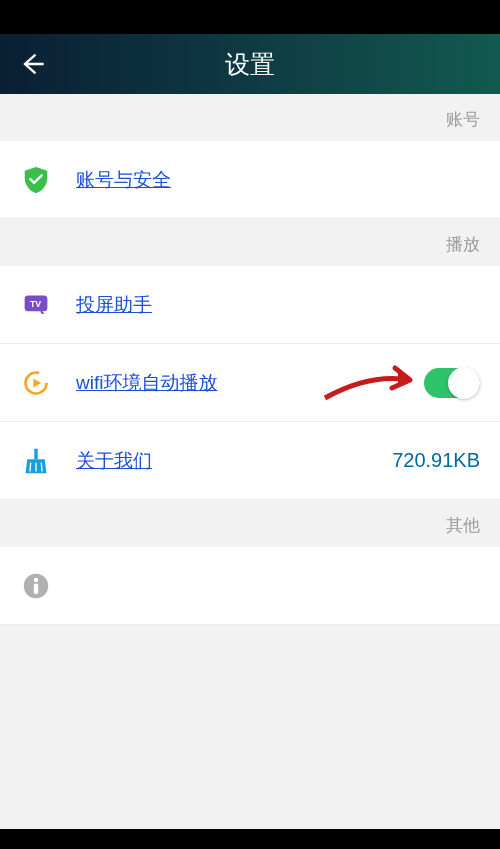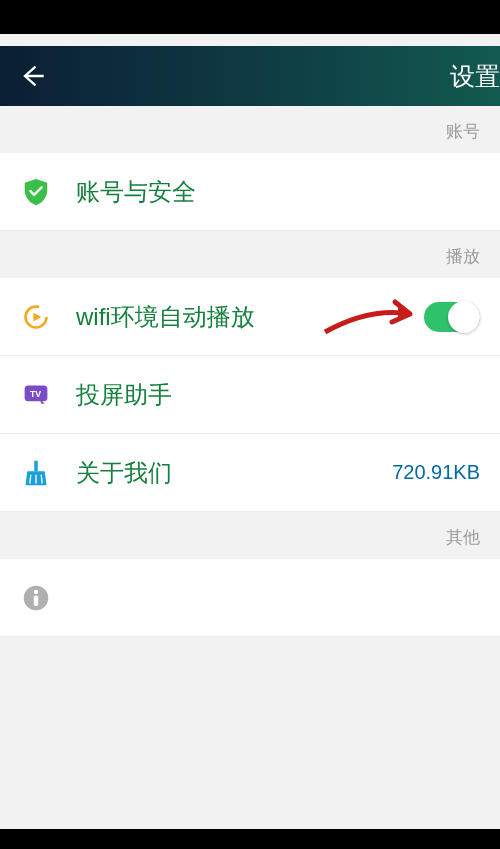--- a/index.html
+++ b/index.html
@@ -2,33 +2,33 @@
 <html><head>
 <meta charset="utf-8">
 <style>
   * { margin: 0; padding: 0; box-sizing: border-box; }
   html, body { width: 500px; height: 849px; font-family: -apple-system, "Helvetica Neue", Arial, sans-serif; background: #f2f2f2; overflow: hidden; }
   .screen { width: 500px; height: 849px; background: #f2f2f2; position: relative; }
   .statusbar { height: 34px; background: #000; }
   .header {
     height: 60px;
     background: linear-gradient(90deg, #0a1f33 0%, #0f3a44 50%, #125a4f 100%);
-    display: flex; align-items: center; justify-content: flex-end; position: relative; margin-top: 12px;
+    display: flex; align-items: center; justify-content: center; position: relative;
   }
   .back-btn { position: absolute; left: 8px; top: 0; bottom: 0; width: 48px; display: flex; align-items: center; justify-content: center; cursor: pointer; }
   .back-btn svg { width: 28px; height: 28px; stroke: #fff; stroke-width: 2; fill: none; }
   .header-title { color: #fff; font-size: 25px; font-weight: 400; }
   .section-header { padding: 14px 20px 10px 20px; color: #9a9a9a; font-size: 17px; background: #f2f2f2; text-align: right; }
   .row {
     background: #fff; display: flex; align-items: center; padding: 0 20px;
     height: 78px; border-bottom: 1px solid #ececec; position: relative;
   }
   .row:last-child { border-bottom: none; }
   .row-icon { width: 32px; height: 32px; flex: 0 0 32px; margin-right: 24px; display: flex; align-items: center; justify-content: center; }
-  .row-label { font-size: 24px; color: #15803d; flex: 1; }
+  .row-label { font-size: 19px; color: #1d4ed8; flex: 1; text-decoration: underline; }
   .row-value { font-size: 20px; color: #0369a1; }
   
   .toggle {
     width: 56px; height: 30px; border-radius: 15px; background: #2ec26a; position: relative; flex: 0 0 56px;
   }
   .toggle-knob {
     position: absolute; right: 0px; top: -1px; width: 32px; height: 32px; background: #fff;
     border-radius: 50%; box-shadow: 0 1px 3px rgba(0,0,0,0.25);
   }
   
@@ -56,48 +56,48 @@
       <svg viewBox="0 0 32 32" width="30" height="30">
         <path d="M16 2 L28 6 V14 C28 22 22 28 16 30 C10 28 4 22 4 14 V6 Z" fill="#3bbf4a"></path>
         <path d="M10 15 L14 19 L22 11" stroke="#fff" stroke-width="2.5" fill="none" stroke-linecap="round" stroke-linejoin="round"></path>
       </svg>
     </div>
     <div class="row-label">账号与安全</div>
   </div>
 
   <div class="section-header">播放</div>
 
+  <div class="row">
+    <div class="row-icon">
+      <svg viewBox="0 0 32 32" width="28" height="28">
+        <rect x="3" y="5" width="26" height="18" rx="4" fill="#7a4cc6"></rect>
+        <text x="9" y="18" font-size="10" fill="#fff" font-weight="bold">TV</text>
+        <path d="M20 20 L26 26 L22 26 Z" fill="#7a4cc6"></path>
+      </svg>
+    </div>
+    <div class="row-label">投屏助手</div>
+  </div>
+
   <div class="row" style="position:relative;">
     <div class="row-icon">
       <svg viewBox="0 0 32 32" width="28" height="28">
         <circle cx="16" cy="16" r="12" fill="none" stroke="#f5a623" stroke-width="3" stroke-dasharray="60 15"></circle>
         <path d="M13 11 L22 16 L13 21 Z" fill="#f5a623"></path>
       </svg>
     </div>
     <div class="row-label">wifi环境自动播放</div>
     <div class="toggle">
       <div class="toggle-knob"></div>
     </div>
 
     <svg class="arrow-annot" style="left:320px; top:14px; width:110px; height:50px;" viewBox="0 0 110 50">
       <path d="M5 40 Q 50 15 90 22" stroke="#c71c1c" stroke-width="5" fill="none"></path>
       <path d="M90 22 L75 10 M90 22 L72 30" stroke="#c71c1c" stroke-width="5" fill="none" stroke-linecap="round"></path>
       <path d="M90 22 L78 14 L78 28 Z" fill="#c71c1c"></path>
     </svg>
-  </div>
-
-  <div class="row">
-    <div class="row-icon">
-      <svg viewBox="0 0 32 32" width="28" height="28">
-        <rect x="3" y="5" width="26" height="18" rx="4" fill="#7a4cc6"></rect>
-        <text x="9" y="18" font-size="10" fill="#fff" font-weight="bold">TV</text>
-        <path d="M20 20 L26 26 L22 26 Z" fill="#7a4cc6"></path>
-      </svg>
-    </div>
-    <div class="row-label">投屏助手</div>
   </div>
 
   <div class="row">
     <div class="row-icon">
       <svg viewBox="0 0 32 32" width="28" height="28">
         <rect x="14" y="2" width="4" height="12" fill="#1aa0d8"></rect>
         <path d="M6 14 H26 L28 30 H4 Z" fill="#1aa0d8"></path>
         <line x1="10" y1="18" x2="9" y2="28" stroke="#fff" stroke-width="1.5"></line>
         <line x1="16" y1="18" x2="16" y2="28" stroke="#fff" stroke-width="1.5"></line>
         <line x1="22" y1="18" x2="23" y2="28" stroke="#fff" stroke-width="1.5"></line>

